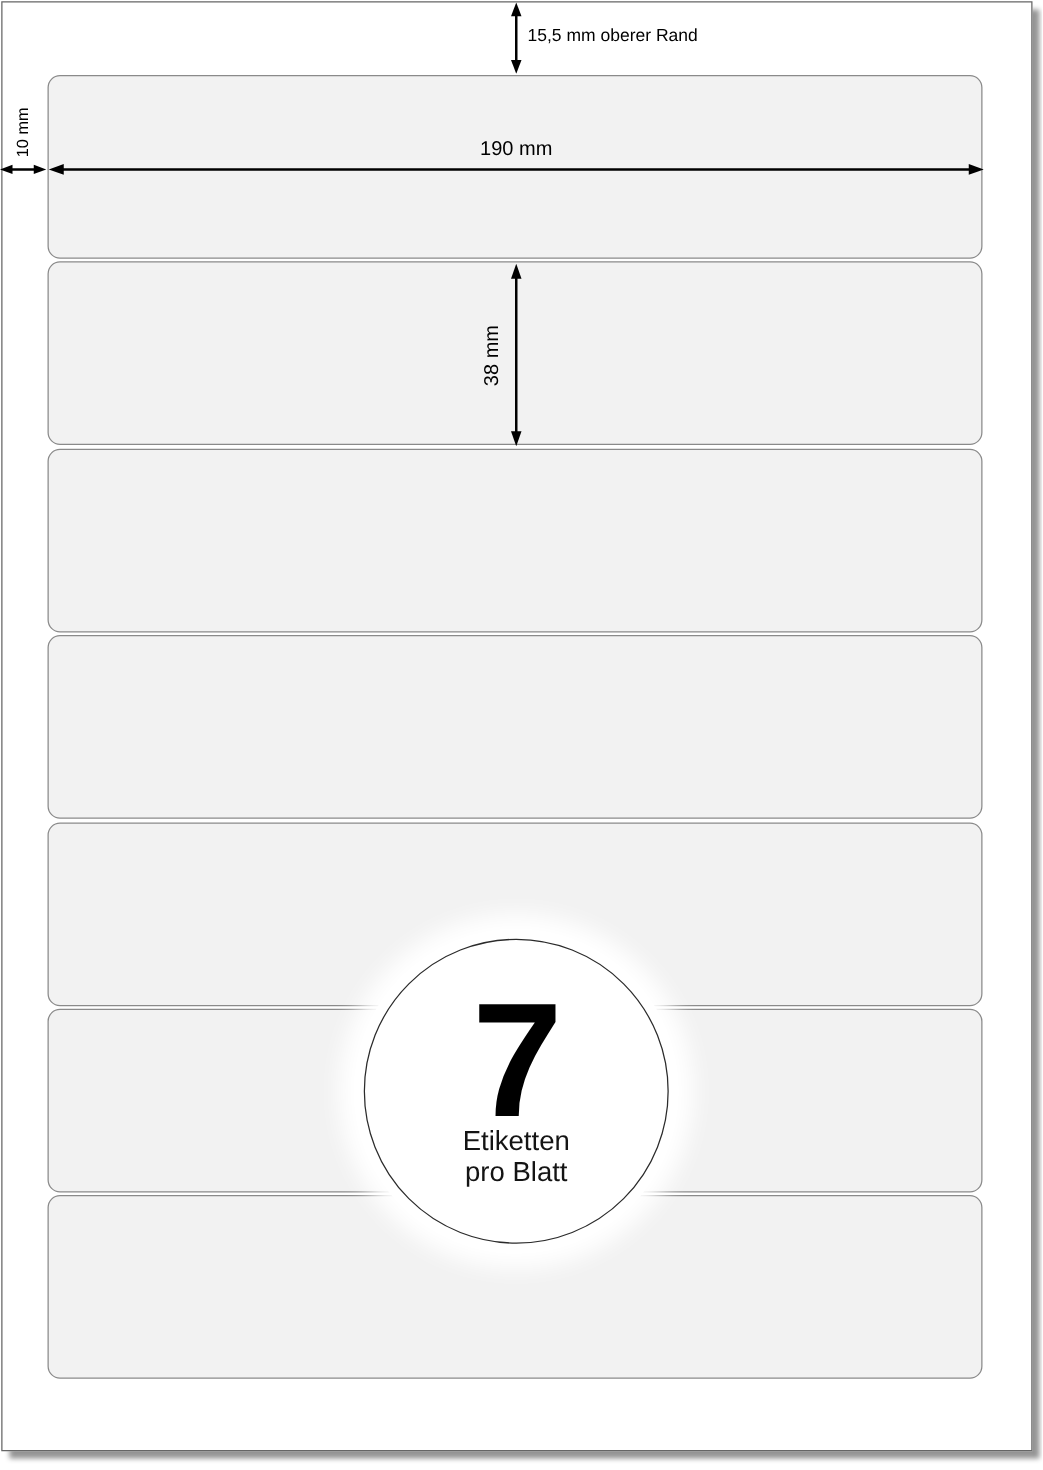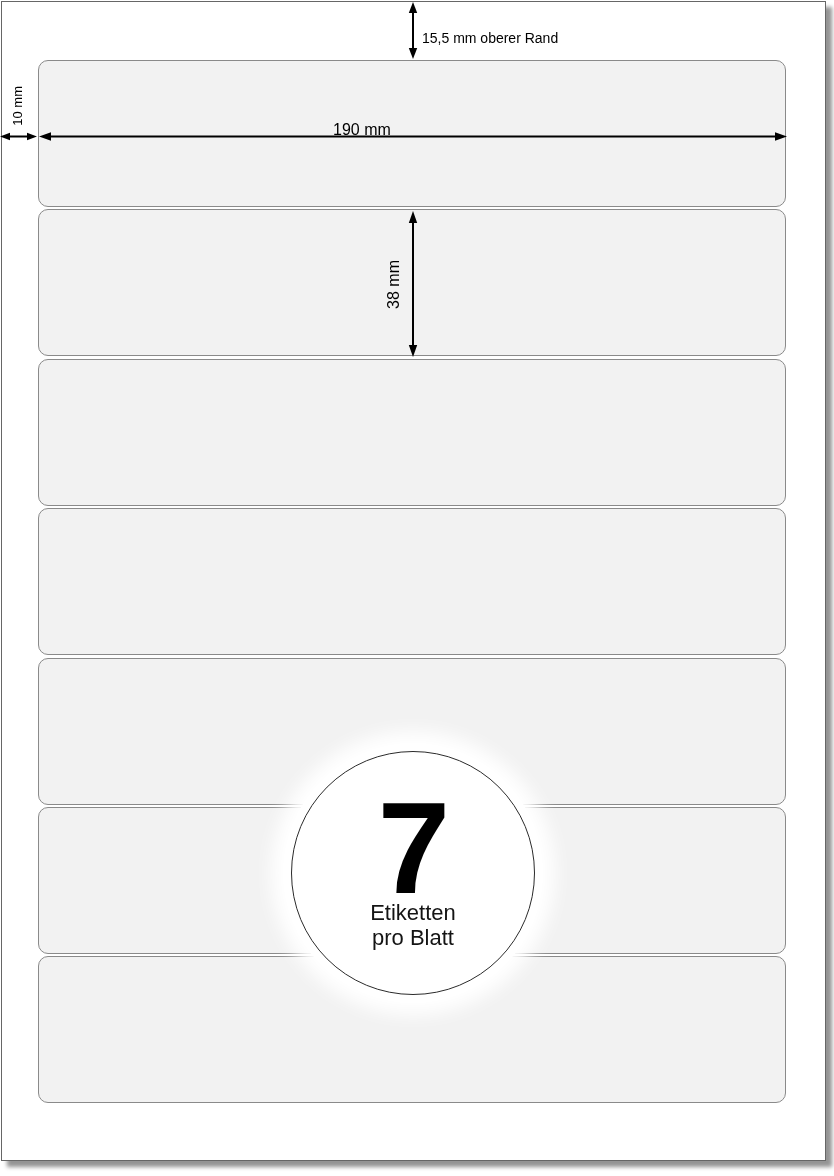--- a/index.html
+++ b/index.html
@@ -40,39 +40,38 @@
   }
   
   .dim { position: absolute; z-index: 2; }
   .dim-label {
     position: absolute;
     z-index: 2;
     font-size: 14px;
     line-height: 1.1;
     white-space: nowrap;
     color: #000;
-    margin-top: 10px;
   }
   .vtext-box {
     position: absolute;
     z-index: 2;
     display: flex;
     align-items: center;
     justify-content: center;
   }
   .vtext {
     writing-mode: vertical-rl;
     transform: rotate(180deg);
     white-space: nowrap;
     color: #000;
   }
   .dim-width-label {
     left: 333px; top: 111px;
     width: 160px;
-    text-align: left;
+    text-align: center;
     font-size: 16px;
   }
   .dim-top-label { left: 422px; top: 21px; font-size: 14px; }
   .dim-left-box { left: 4px; top: 80px; height: 52px; width: 26px; font-size: 13px; }
   .dim-height-box { left: 381px; top: 242px; height: 84px; width: 26px; font-size: 16px; }
   
   .badge {
     position: absolute;
     left: 291px; top: 751px;
     width: 242px; height: 242px;

